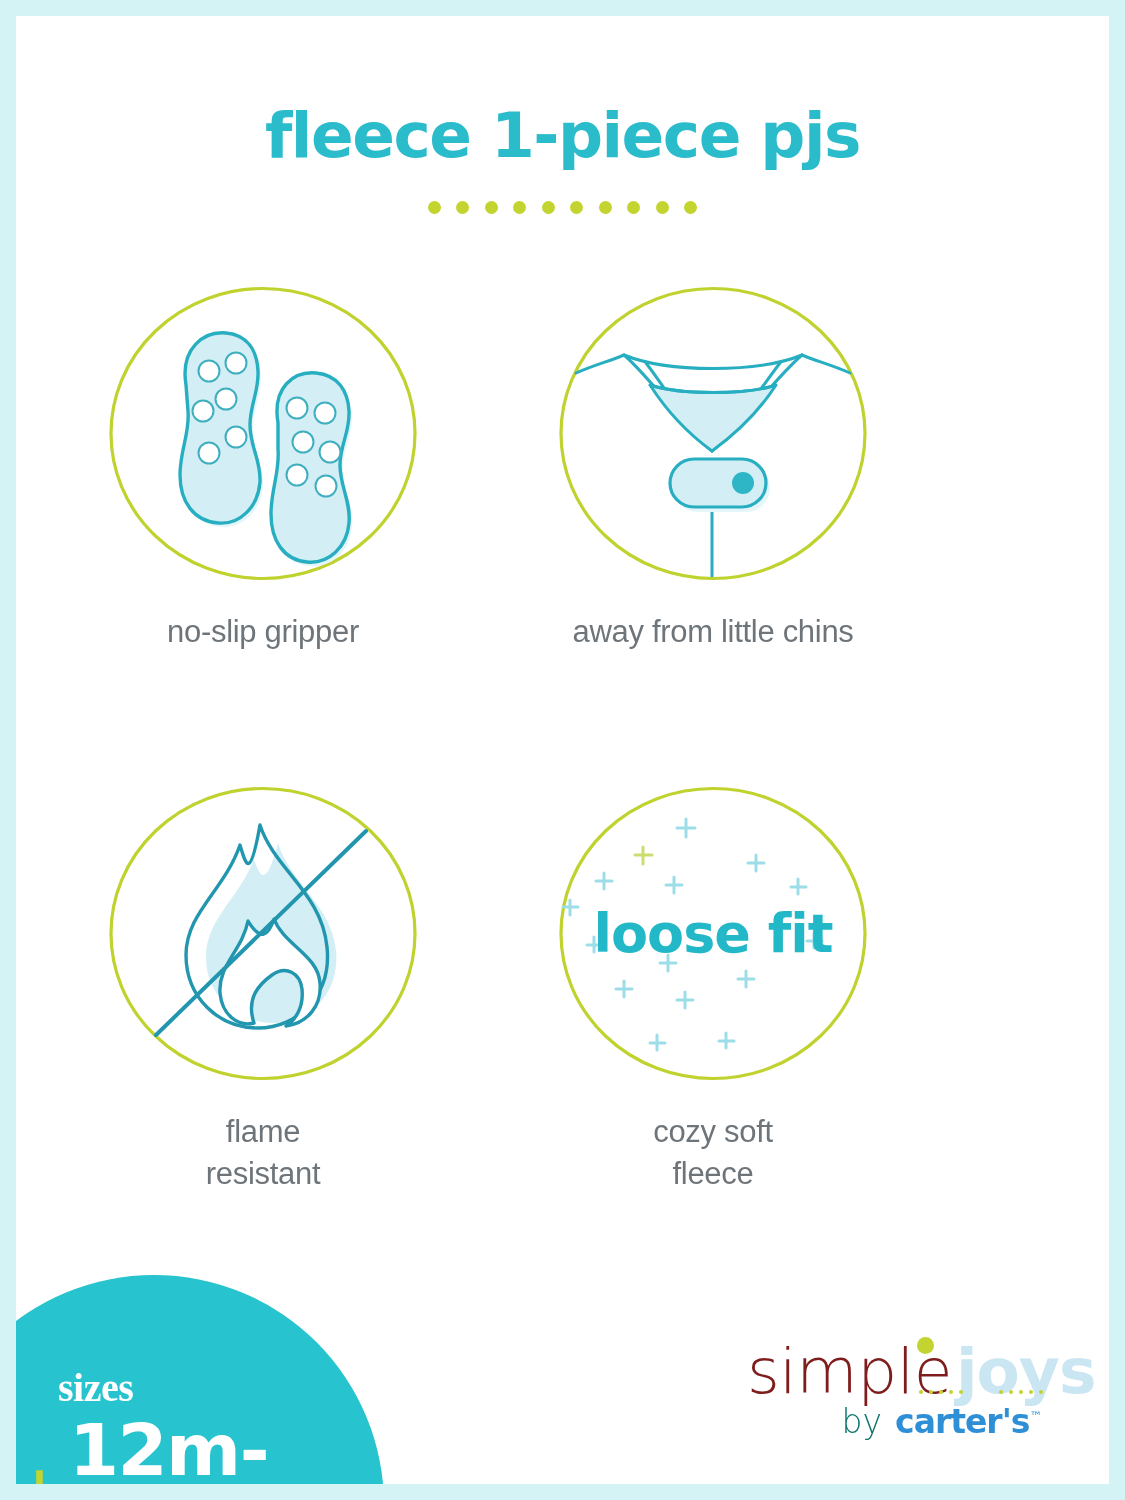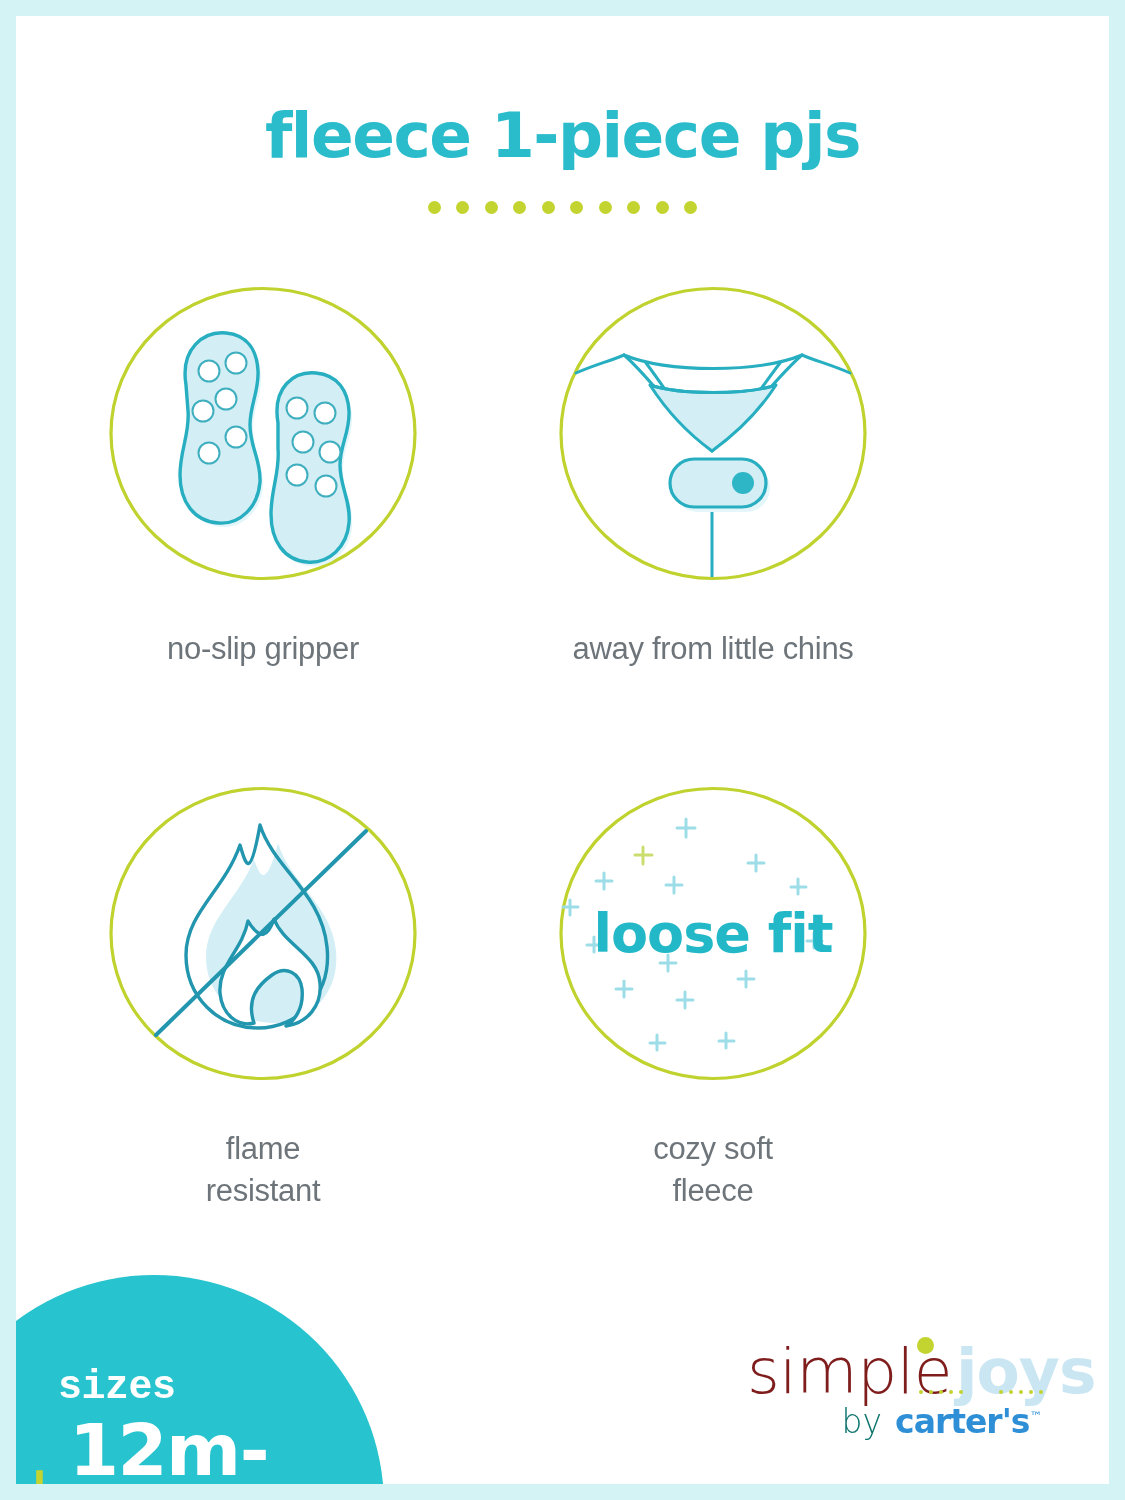--- a/index.html
+++ b/index.html
@@ -87,21 +87,21 @@
     height: 100%;
   }
   .icon-art {
     position: absolute;
     left: 0; top: 0;
     width: 100%;
     height: 100%;
   }
 
   .caption {
-    margin-top: 46px;
+    margin-top: 29px;
     font-size: 31px;
     line-height: 1.37;
     color: #6E757A;
     font-family: "Liberation Sans", sans-serif;
     letter-spacing: -0.3px;
   }
 
   
   .loose-fit-text {
     position: absolute;
@@ -131,21 +131,21 @@
   #sizes-inner {
     position: absolute;
     left: 92px;
     top: 93px;
     width: 310px;
   }
   #sizes-label {
     font-size: 40px;
     font-weight: bold;
     color: #ffffff;
-    font-family: Liberation Mono, monospace;
+    font-family: Liberation Serif, serif;
     letter-spacing: -0.5px;
     line-height: 1;
     padding-left: 42px;
   }
   #sizes-range-row {
     display: flex;
     align-items: center;
     margin-top: 6px;
   }
   #sizes-plus {

